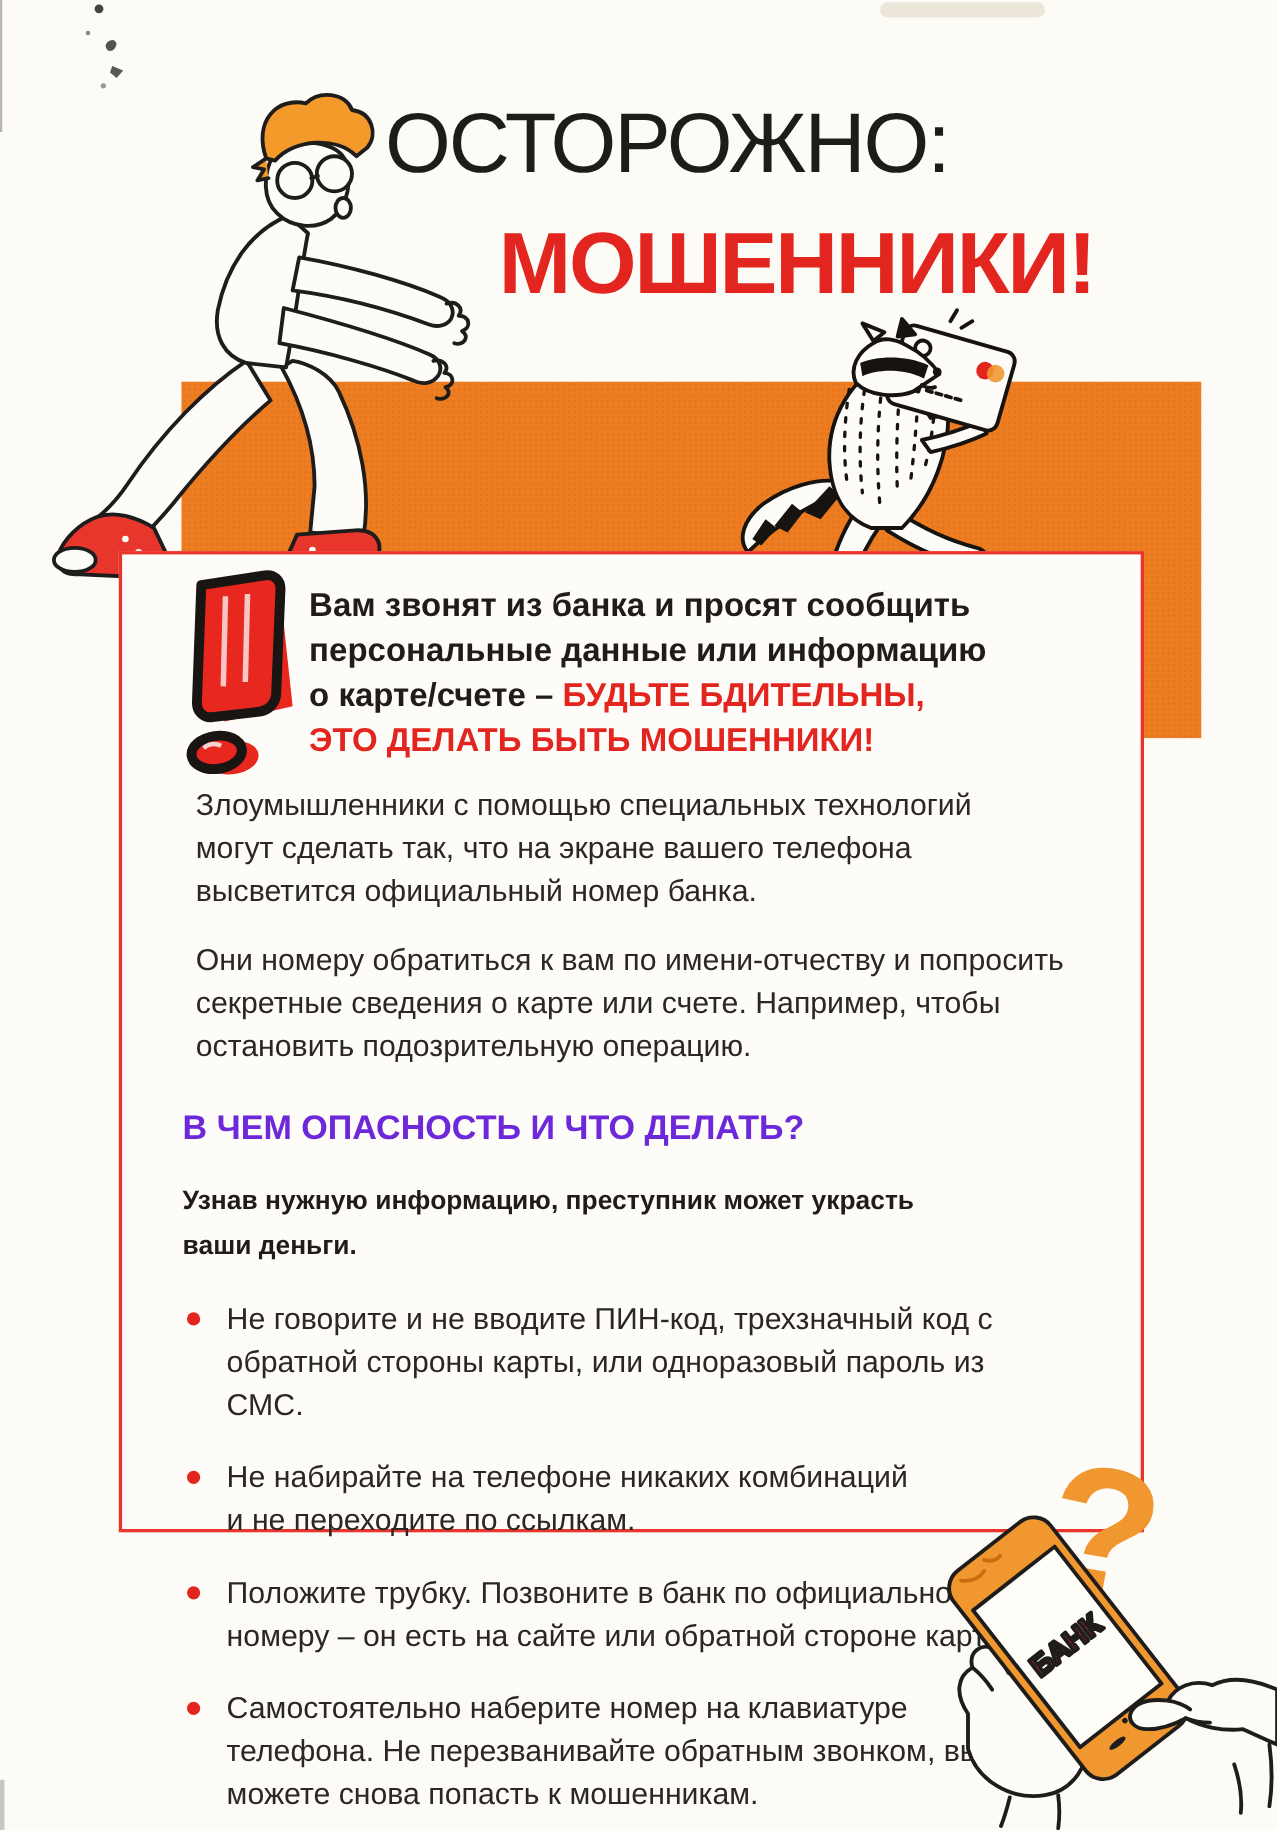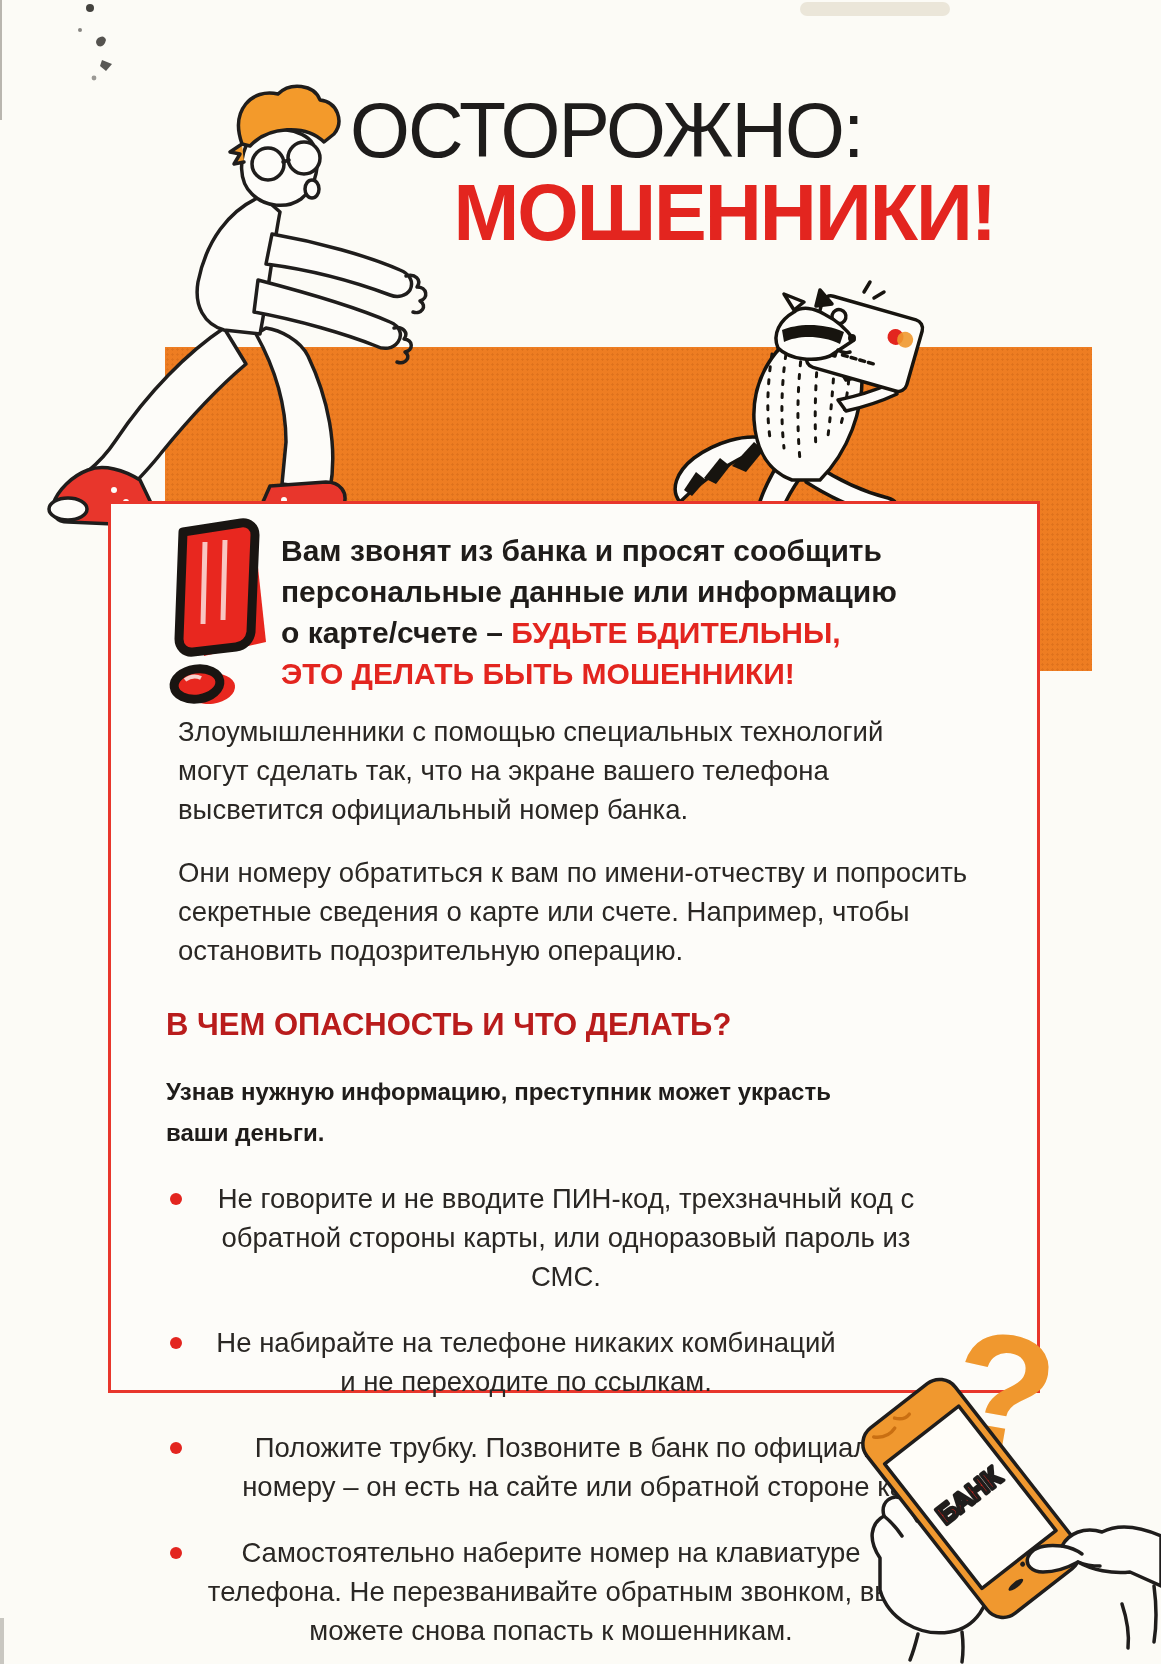--- a/index.html
+++ b/index.html
@@ -17,21 +17,21 @@
   .scan-smudge-top{position:absolute;left:800px;top:2px;width:150px;height:14px;background:rgba(224,217,198,.6);border-radius:8px;}
   .scan-corner-bottom{position:absolute;left:0;top:1618px;width:4px;height:46px;background:rgba(150,148,140,.5);}
 
   
   .title-block{position:absolute;left:350px;top:92px;width:645px;}
   .title-line1{
     font-size:77px;font-weight:500;letter-spacing:-2px;
     color:#1e1c1b;line-height:1.0;white-space:nowrap;
   }
   .title-line2{
-    margin-top:4px;text-align:right;
+    margin-top:30px;text-align:right;
     font-size:79px;font-weight:bold;letter-spacing:-2px;
     color:#e3251f;line-height:1.0;white-space:nowrap;
   }
 
   
   .orange-band{
     position:absolute;left:165px;top:347px;width:927px;height:324px;
     background:#ee7d22;
     background-image:radial-gradient(rgba(140,55,0,.14) 1px, transparent 1.4px);
     background-size:5px 5px;
@@ -49,30 +49,30 @@
   }
   .alert-line{display:block;}
   .alert-red{color:#e3251f;}
 
   .box-content{position:absolute;left:55px;top:196px;width:880px;}
   .para{font-size:27.5px;line-height:39px;color:#2a2724;margin:12px;}
   .para-1{width:715px;}
   .para-2{width:845px;margin-top:24px;}
   .danger-heading{
     margin:36px 0 0 0;
-    font-size:31px;font-weight:bold;color:#b91c1c;line-height:1.2;
+    font-size:31px;font-weight:bold;color:#6d28d9;line-height:1.2;
   }
   .lead{
     margin:28px 0 0 0;width:710px;
     font-size:24px;font-weight:bold;line-height:41px;color:#1f1c1a;
   }
   ul.tips{list-style:none;margin:26px 0 0 0;padding:0;}
   ul.tips li{
     position:relative;padding-left:40px;margin:0 0 27px 0;
-    font-size:27.5px;line-height:39px;color:#2a2724;box-sizing:border-box;text-align:center;
+    font-size:27.5px;line-height:39px;color:#2a2724;box-sizing:border-box;
   }
   ul.tips li:nth-child(1){width:760px;}
   ul.tips li:nth-child(2){width:680px;}
   ul.tips li:nth-child(3){width:830px;}
   ul.tips li:nth-child(4){width:730px;}
   .dot{
     position:absolute;left:4px;top:14px;width:12px;height:12px;border-radius:50%;
     background:#e3251f;
   }
 

